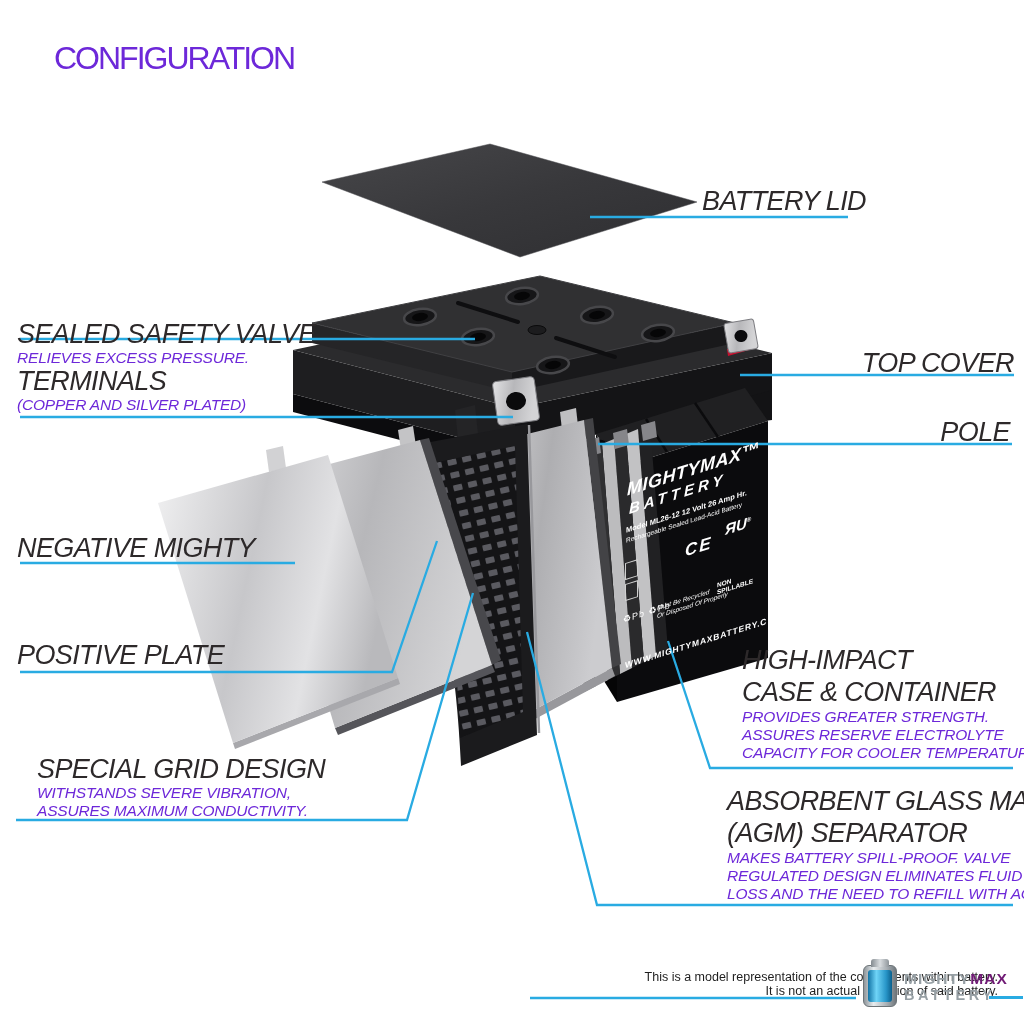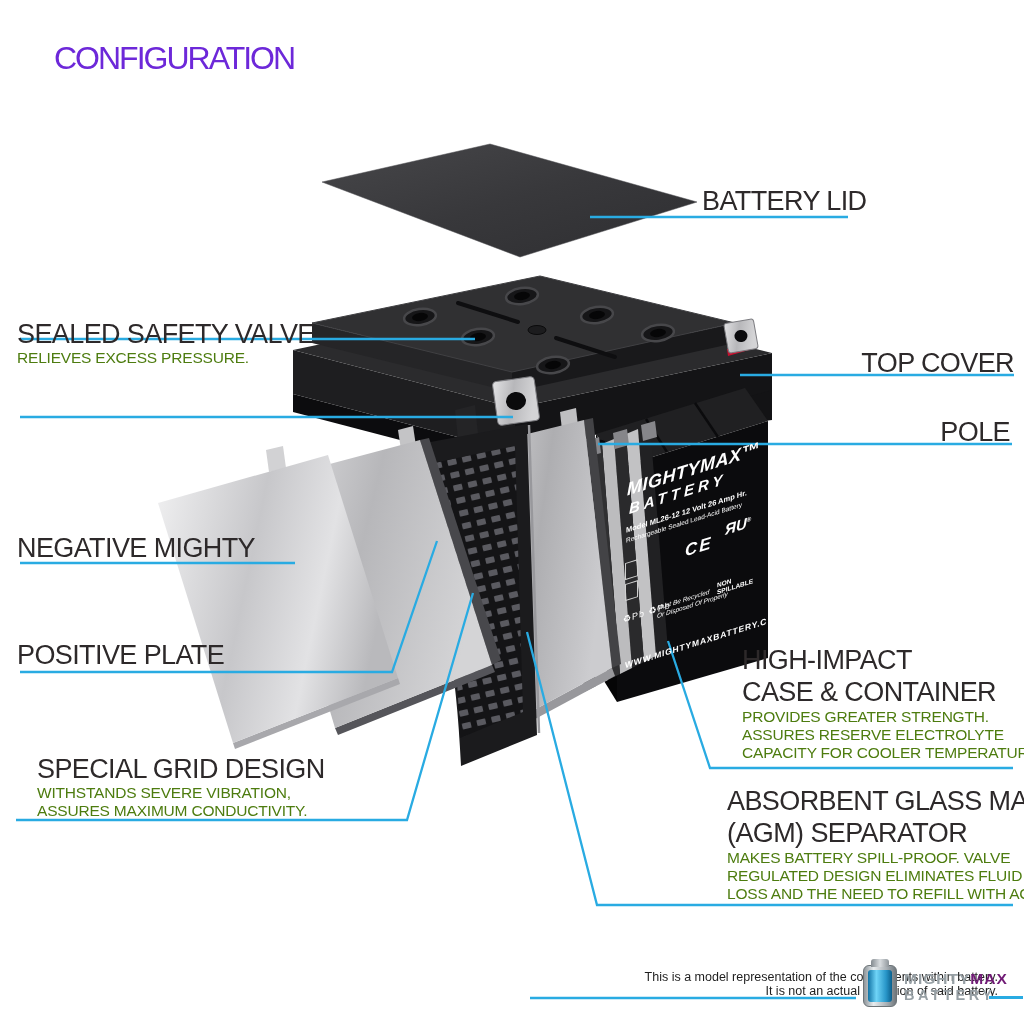--- a/index.html
+++ b/index.html
@@ -2,24 +2,24 @@
 <html><head>
 <meta charset="utf-8">
 <style>
   * { margin:0; padding:0; box-sizing:border-box; }
   body { background:#ffffff; font-family:"Liberation Sans", sans-serif; }
   #canvas { position:relative; width:1024px; height:1024px; background:#ffffff; overflow:hidden; }
   #scene { position:absolute; left:0; top:0; }
 
   .title { position:absolute; left:54px; top:40px; font-size:32px; letter-spacing:-2px; color:#6d28d9; font-weight:400; }
 
-  .lbl { position:absolute; color:#2d292a; white-space:nowrap; }
+  .lbl { position:absolute; color:#2d292a; white-space:nowrap;font-style:italic; }
   .lbl .big  { display:block; font-size:27px; letter-spacing:-0.6px; line-height:30px; }
   .lbl .big2 { display:block; font-size:27px; letter-spacing:-0.6px; line-height:32px; }
-  .lbl .sub  { display:block; font-size:15.5px; letter-spacing:-0.2px; line-height:18px; color:#4d7c0f; }
+  .lbl .sub  { display:block; font-size:15.5px; letter-spacing:-0.2px; line-height:18px; color:#6d28d9; }
   .ralign { text-align:right; }
 
   
   .case-label { position:absolute; left:619px; top:470px; width:148px; height:230px;
                 transform:skewY(-17.3deg); transform-origin:0 0; color:#ffffff; overflow:hidden; }
   .cl-brand1 { position:absolute; left:8px; top:12px; font-size:18px; font-weight:bold; font-style:italic; letter-spacing:0.5px; }
   .cl-brand2 { position:absolute; left:10px; top:33px; font-size:15px; font-weight:bold; font-style:italic; letter-spacing:4px; }
   .cl-model  { position:absolute; left:7px; top:58px; font-size:7.5px; font-weight:bold; }
   .cl-type   { position:absolute; left:7px; top:69px; font-size:6.5px; }
   .cl-ce     { position:absolute; left:66px; top:92px; font-size:17px; font-style:italic; font-weight:bold; letter-spacing:2px; }
@@ -216,20 +216,24 @@
 
   <div class="lbl" style="left:702px; top:186px;">
     <span class="big">BATTERY LID</span>
   </div>
 
   <div class="lbl" style="left:17px; top:291px;margin-top:28px;">
     <span class="big">SEALED SAFETY VALVE</span>
     <span class="sub">RELIEVES EXCESS PRESSURE.</span>
   </div>
 
+  <div class="lbl" style="left:17px; top:366px;">
+    <span class="big">TERMINALS</span>
+    <span class="sub">(COPPER AND SILVER PLATED)</span>
+  </div>
 
   <div class="lbl ralign" style="right:10px; top:348px;">
     <span class="big">TOP COVER</span>
   </div>
 
   <div class="lbl ralign" style="right:14px; top:417px;">
     <span class="big">POLE</span>
   </div>
 
   <div class="lbl" style="left:17px; top:533px;">

